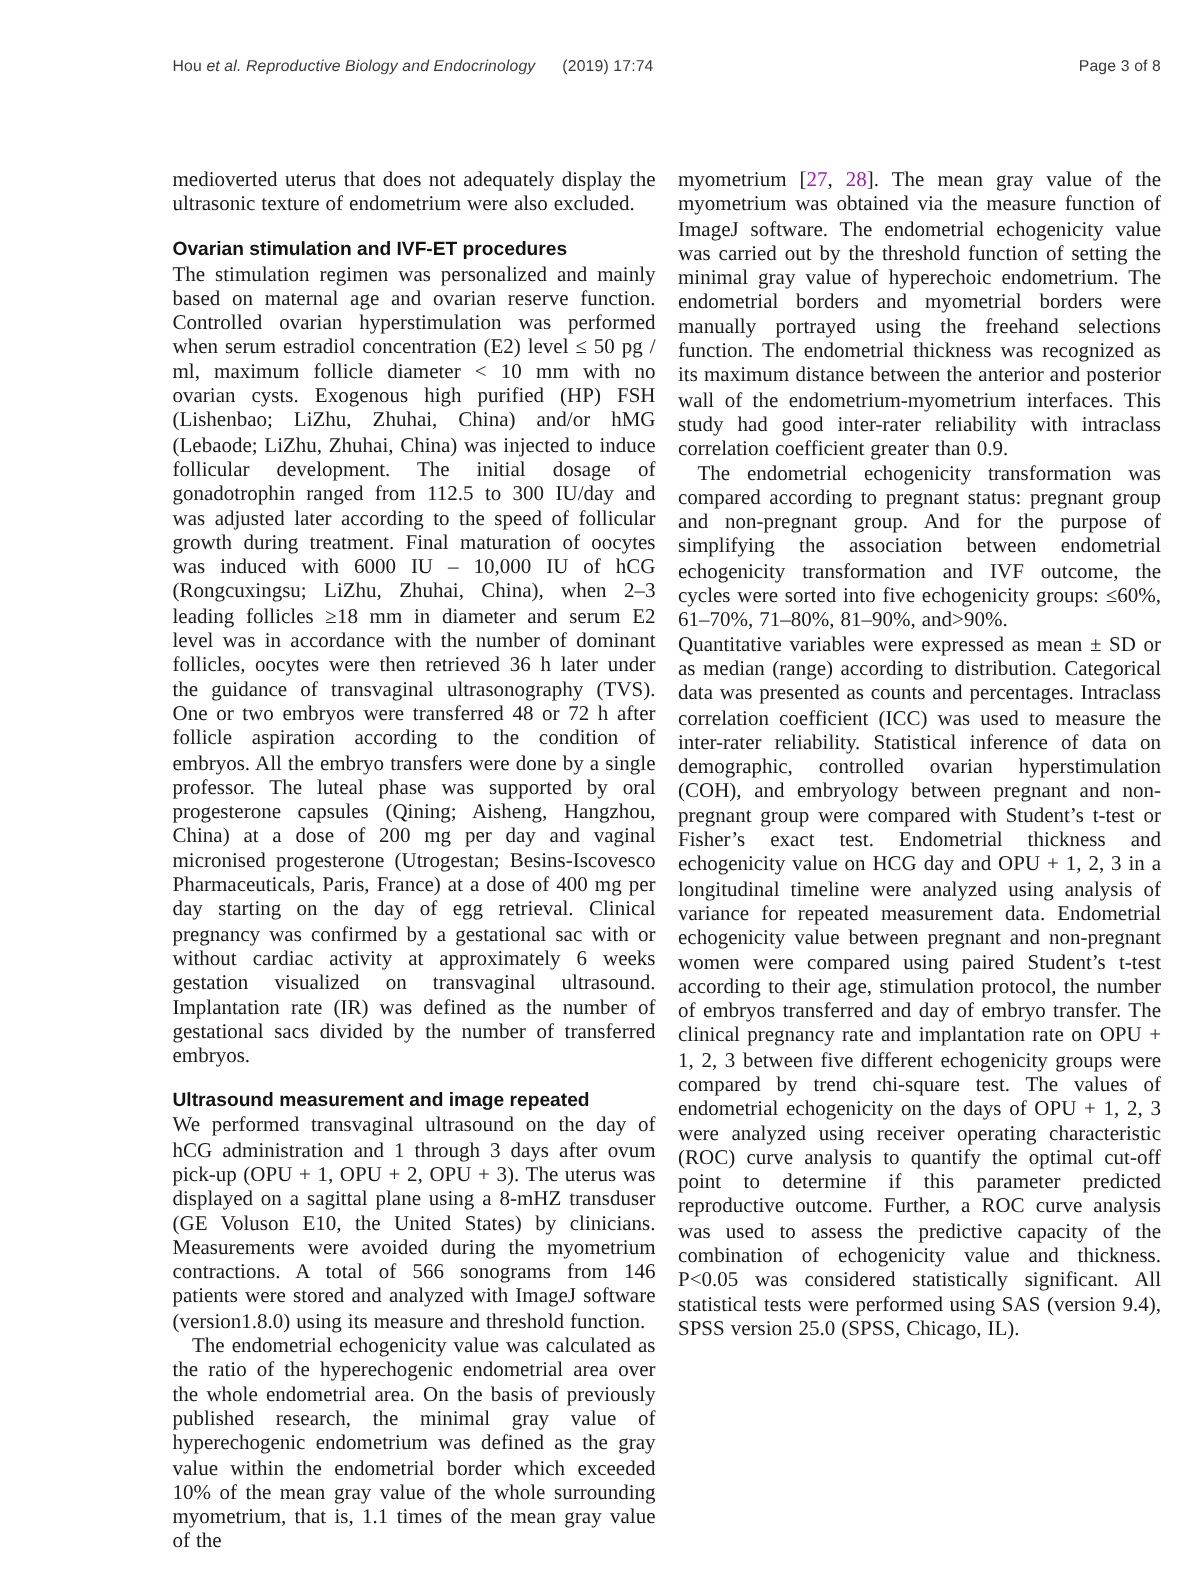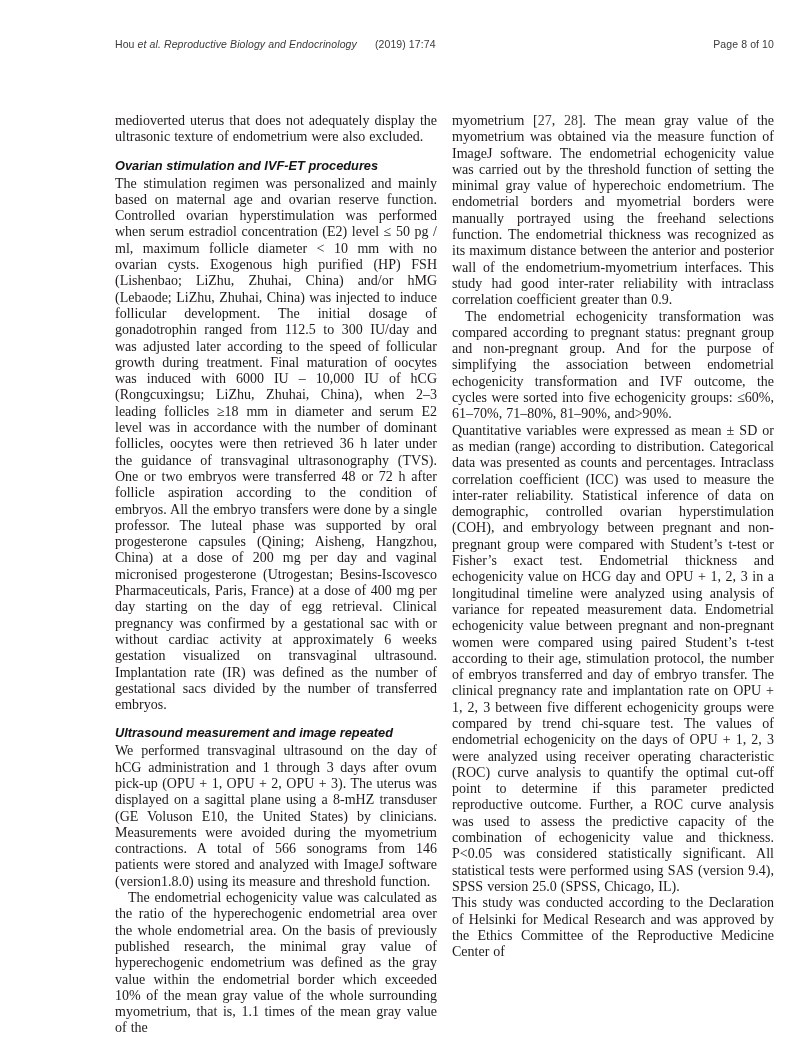--- a/index.html
+++ b/index.html
@@ -46,49 +46,47 @@
     word-spacing: 0.5px;
   }
   .para.indent { text-indent: 13px; }
   .sec-heading {
     font-family: "Liberation Sans", sans-serif;
     font-size: 12.8px;
     font-weight: bold;
     color: #161413;
     margin: 12px 0 3px 0;
     line-height: 15px;
-    font-style: italic;
   }
   .sec-heading:first-child { margin-top: 0; }
   .ref-link {
-    color: #404040;
+    color: #a21caf;
     text-decoration: none;
     cursor: pointer;
   }
 </style>
 </head>
 <body>
 
 <div class="page">
   <header class="page-header">
     <div class="header-left">
       <span>Hou </span><span class="it">et al. </span><span class="it">Reproductive Biology and Endocrinology</span><span class="citation-gap"></span><span>(2019) 17:74</span>
     </div>
-    <div class="header-right">Page 8 of 10</div>
+    <div class="header-right">Page 3 of 8</div>
   </header>
 
   <main class="columns">
     <div class="col" id="col-left">
         <p class="para">medioverted uterus that does not adequately display the ultrasonic texture of endometrium were also excluded.</p>
         <h2 class="sec-heading">Ovarian stimulation and IVF-ET procedures</h2>
         <p class="para">The stimulation regimen was personalized and mainly based on maternal age and ovarian reserve function. Controlled ovarian hyperstimulation was performed when serum estradiol concentration (E2) level ≤ 50 pg / ml, maximum follicle diameter &lt; 10 mm with no ovarian cysts. Exogenous high purified (HP) FSH (Lishenbao; LiZhu, Zhuhai, China) and/or hMG (Lebaode; LiZhu, Zhuhai, China) was injected to induce follicular development. The initial dosage of gonadotrophin ranged from 112.5 to 300 IU/day and was adjusted later according to the speed of follicular growth during treatment. Final maturation of oocytes was induced with 6000 IU – 10,000 IU of hCG (Rongcuxingsu; LiZhu, Zhuhai, China), when 2–3 leading follicles ≥18 mm in diameter and serum E2 level was in accordance with the number of dominant follicles, oocytes were then retrieved 36 h later under the guidance of transvaginal ultrasonography (TVS). One or two embryos were transferred 48 or 72 h after follicle aspiration according to the condition of embryos. All the embryo transfers were done by a single professor. The luteal phase was supported by oral progesterone capsules (Qining; Aisheng, Hangzhou, China) at a dose of 200 mg per day and vaginal micronised progesterone (Utrogestan; Besins-Iscovesco Pharmaceuticals, Paris, France) at a dose of 400 mg per day starting on the day of egg retrieval. Clinical pregnancy was confirmed by a gestational sac with or without cardiac activity at approximately 6 weeks gestation visualized on transvaginal ultrasound. Implantation rate (IR) was defined as the number of gestational sacs divided by the number of transferred embryos.</p>
         <h2 class="sec-heading">Ultrasound measurement and image repeated</h2>
         <p class="para">We performed transvaginal ultrasound on the day of hCG administration and 1 through 3 days after ovum pick-up (OPU + 1, OPU + 2, OPU + 3). The uterus was displayed on a sagittal plane using a 8-mHZ transduser (GE Voluson E10, the United States) by clinicians. Measurements were avoided during the myometrium contractions. A total of 566 sonograms from 146 patients were stored and analyzed with ImageJ software (version1.8.0) using its measure and threshold function.</p>
         <p class="para indent">The endometrial echogenicity value was calculated as the ratio of the hyperechogenic endometrial area over the whole endometrial area. On the basis of previously published research, the minimal gray value of hyperechogenic endometrium was defined as the gray value within the endometrial border which exceeded 10% of the mean gray value of the whole surrounding myometrium, that is, 1.1 times of the mean gray value of the</p>
       </div>
     <div class="col" id="col-right">
         <p class="para">myometrium [<a class="ref-link">27</a>, <a class="ref-link">28</a>]. The mean gray value of the myometrium was obtained via the measure function of ImageJ software. The endometrial echogenicity value was carried out by the threshold function of setting the minimal gray value of hyperechoic endometrium. The endometrial borders and myometrial borders were manually portrayed using the freehand selections function. The endometrial thickness was recognized as its maximum distance between the anterior and posterior wall of the endometrium-myometrium interfaces. This study had good inter-rater reliability with intraclass correlation coefficient greater than 0.9.</p>
         <p class="para indent">The endometrial echogenicity transformation was compared according to pregnant status: pregnant group and non-pregnant group. And for the purpose of simplifying the association between endometrial echogenicity transformation and IVF outcome, the cycles were sorted into five echogenicity groups: ≤60%, 61–70%, 71–80%, 81–90%, and&gt;90%.</p>
         <p class="para">Quantitative variables were expressed as mean ± SD or as median (range) according to distribution. Categorical data was presented as counts and percentages. Intraclass correlation coefficient (ICC) was used to measure the inter-rater reliability. Statistical inference of data on demographic, controlled ovarian hyperstimulation (COH), and embryology between pregnant and non-pregnant group were compared with Student’s t-test or Fisher’s exact test. Endometrial thickness and echogenicity value on HCG day and OPU + 1, 2, 3 in a longitudinal timeline were analyzed using analysis of variance for repeated measurement data. Endometrial echogenicity value between pregnant and non-pregnant women were compared using paired Student’s t-test according to their age, stimulation protocol, the number of embryos transferred and day of embryo transfer. The clinical pregnancy rate and implantation rate on OPU + 1, 2, 3 between five different echogenicity groups were compared by trend chi-square test. The values of endometrial echogenicity on the days of OPU + 1, 2, 3 were analyzed using receiver operating characteristic (ROC) curve analysis to quantify the optimal cut-off point to determine if this parameter predicted reproductive outcome. Further, a ROC curve analysis was used to assess the predictive capacity of the combination of echogenicity value and thickness. P&lt;0.05 was considered statistically significant. All statistical tests were performed using SAS (version 9.4), SPSS version 25.0 (SPSS, Chicago, IL).</p>
-        <p class="para">This study was conducted according to the Declaration of Helsinki for Medical Research and was approved by the Ethics Committee of the Reproductive Medicine Center of</p>
       </div>
   </main>
 </div>
 
 </body></html>

